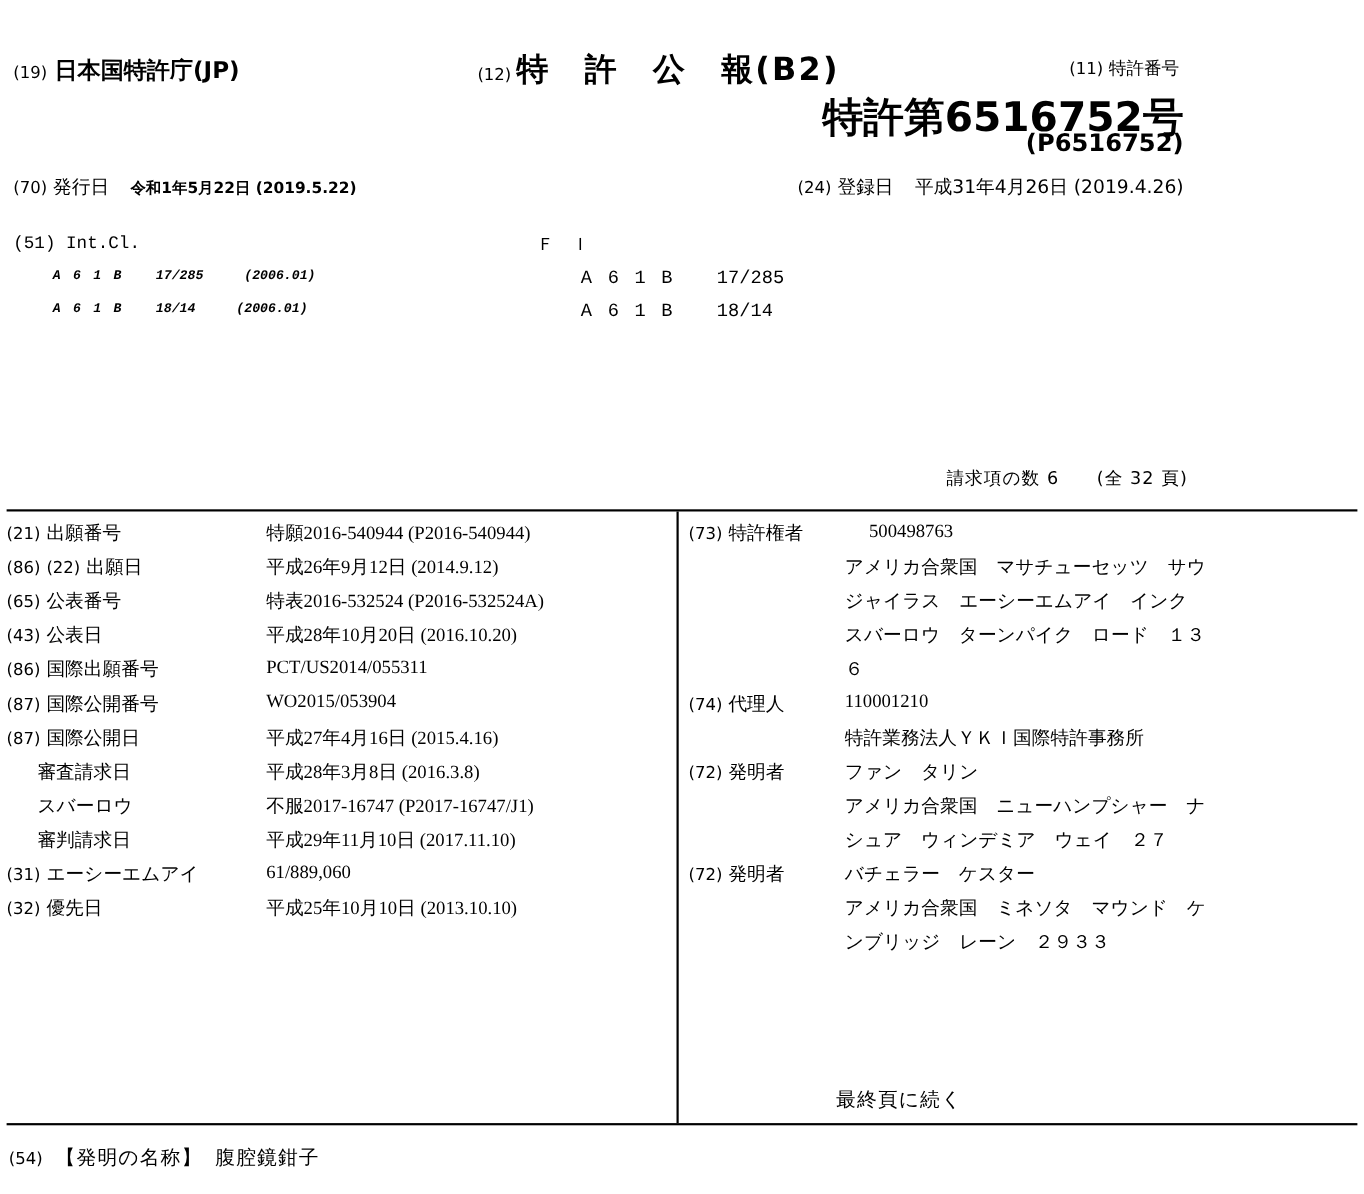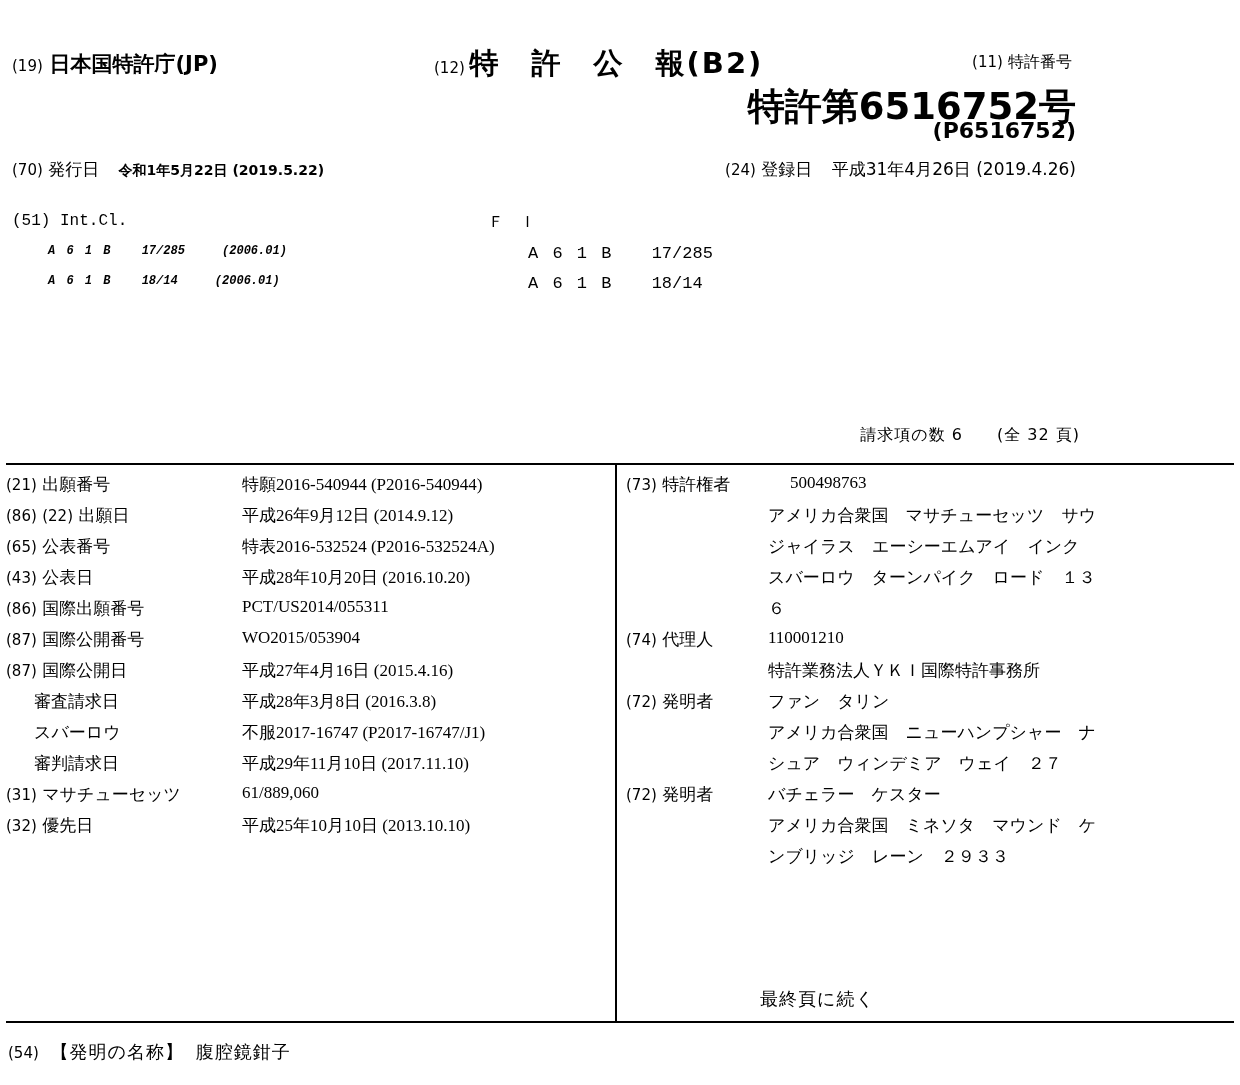--- a/index.html
+++ b/index.html
@@ -389,21 +389,21 @@
       <div class="frow">
         <span class="flabel" style="left:28px">
           <span>審判請求日</span>
         </span>
         <span class="fval">平成29年11月10日 (2017.11.10)</span>
       </div>
 
       <div class="frow">
         <span class="flabel">
           <span class="fnum">(31)</span>
-          <span>マサチューセッツ</span>
+          <span>エーシーエムアイ</span>
         </span>
         <span class="fval">61/889,060</span>
       </div>
 
       <div class="frow">
         <span class="flabel">
           <span class="fnum">(32)</span>
           <span>優先日</span>
         </span>
         <span class="fval">平成25年10月10日 (2013.10.10)</span>

